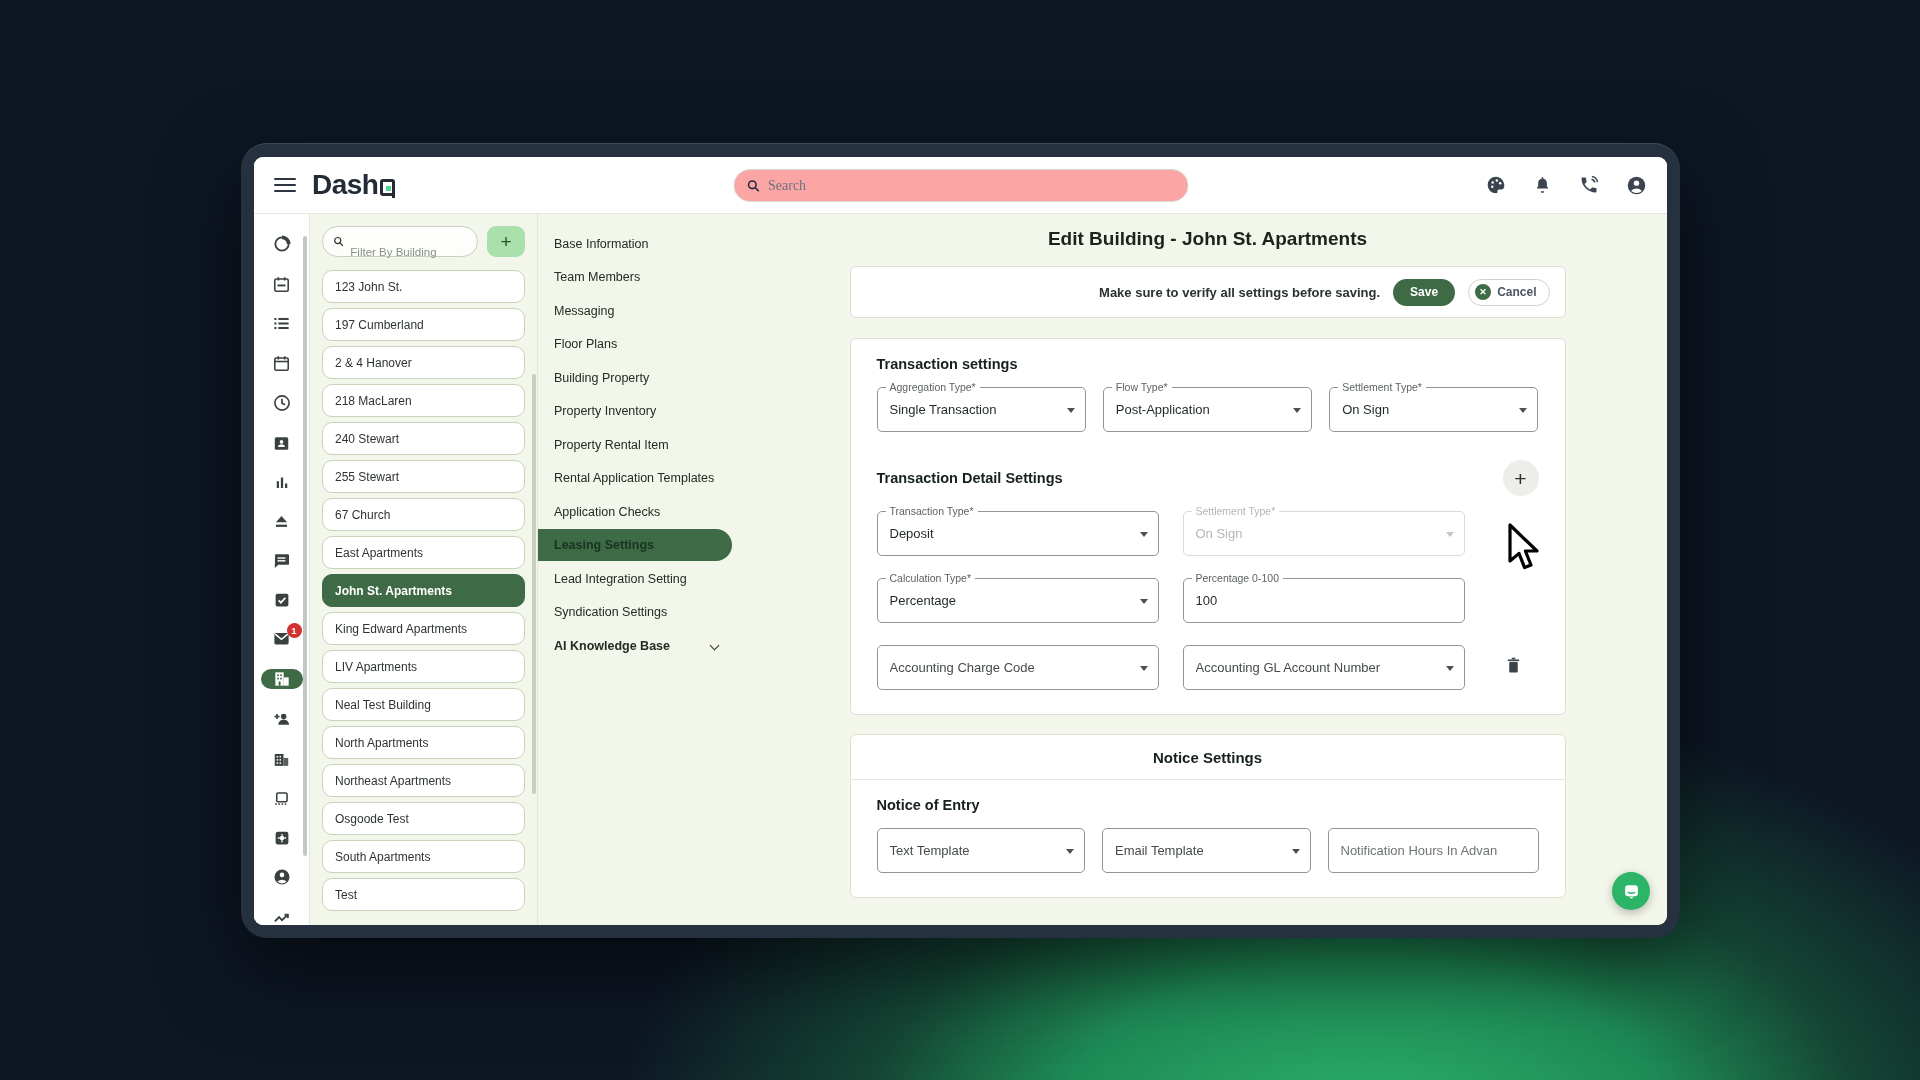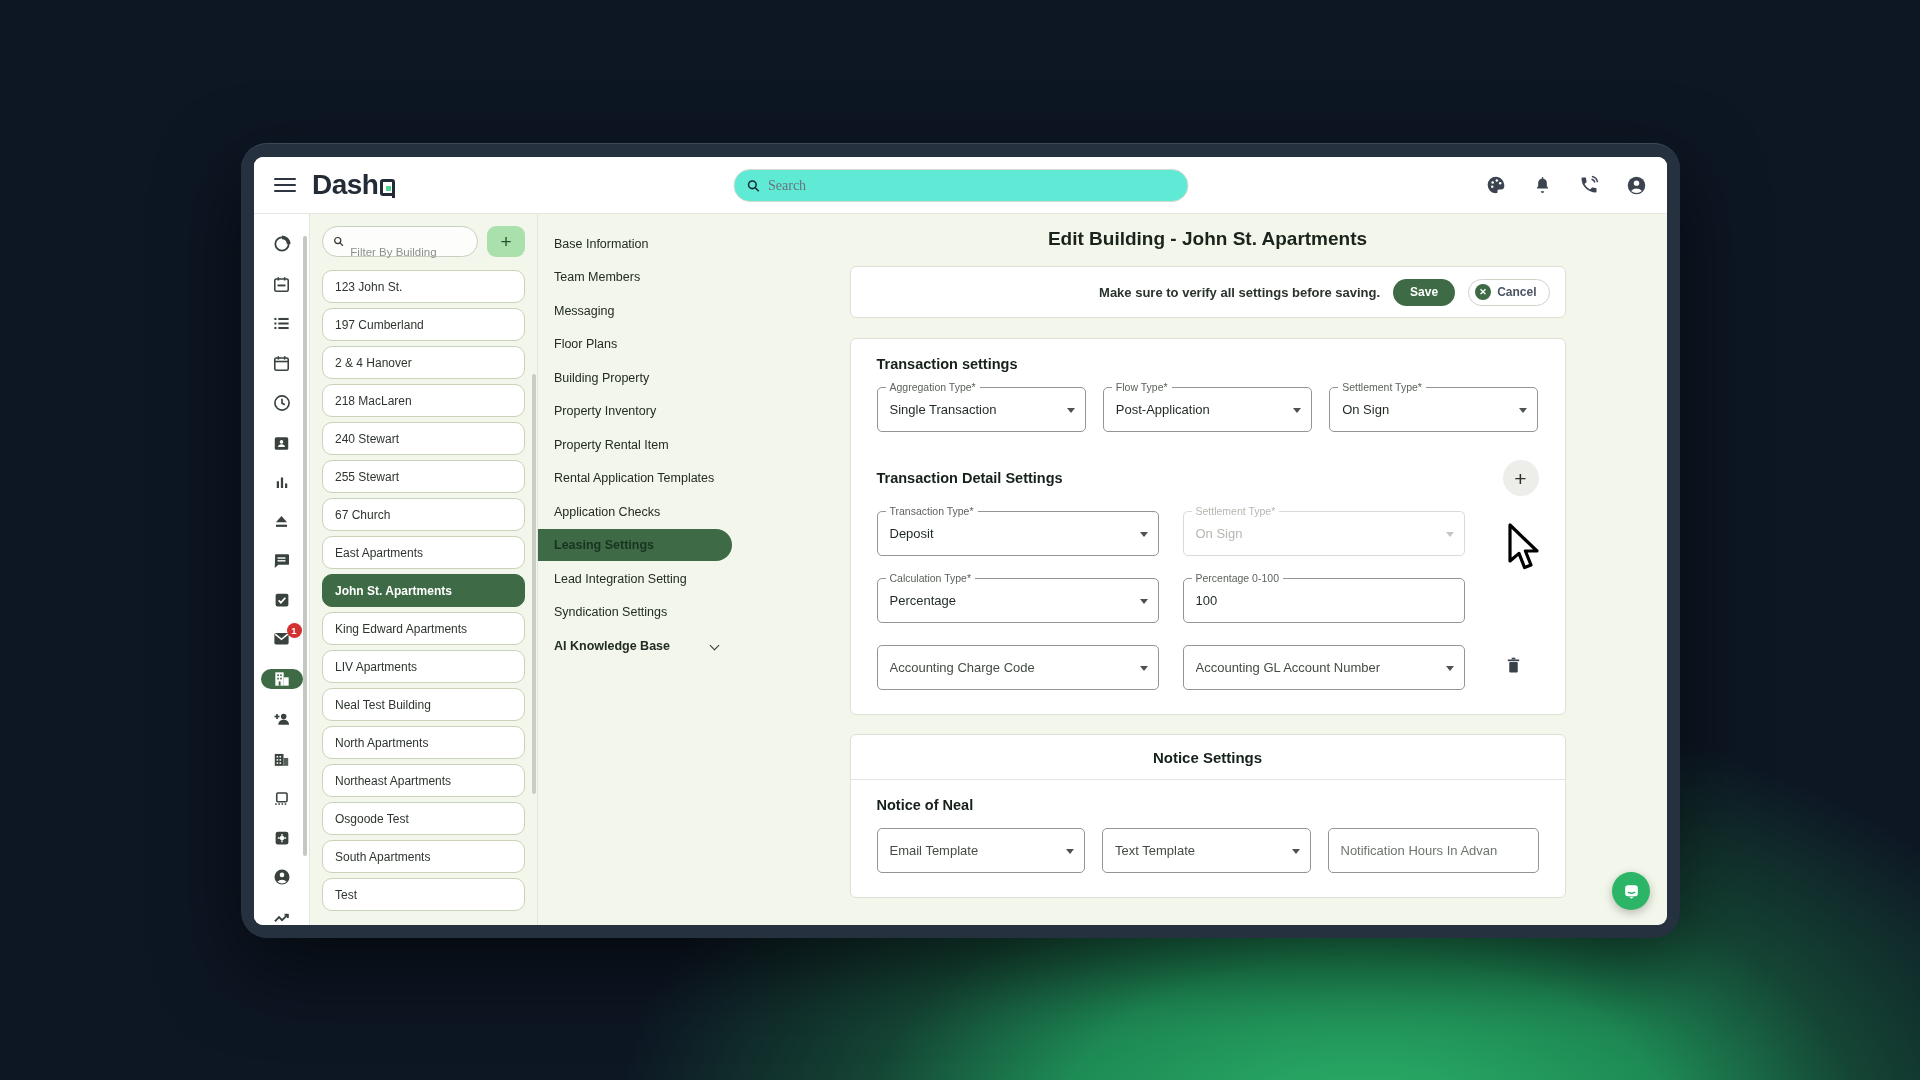--- a/index.html
+++ b/index.html
@@ -31,21 +31,21 @@
   }
   .burger { width:22px; cursor:pointer; }
   .burger span { display:block; height:2.4px; background:#2d3640; border-radius:2px; margin:3.6px 0; }
   .logo { display:flex; align-items:baseline; margin-left:16px; color:#222b36; font-size:28px; font-weight:600; letter-spacing:-.5px; }
   .logo .qmark { position:relative; display:inline-block; width:15px; height:17px; border:3px solid #222b36; border-radius:3px; margin-left:2px; top:2px; }
   .logo .qmark i { position:absolute; left:3px; top:4px; width:5px; height:5px; background:#56d694; }
   .logo .qmark::after { content:""; position:absolute; right:-3px; bottom:-5px; width:3px; height:6px; background:#222b36; }
   .hsearch {
     position:absolute; left:50%; top:12px; transform:translateX(-50%);
     width:455px; height:33px; border:1px solid #d7dad1; border-radius:17px;
-    display:flex; align-items:center; padding:0 12px; gap:8px; background:#5eead4;
+    display:flex; align-items:center; padding:0 12px; gap:8px; background:#fca5a5;
   }
   .hsearch input { border:0; outline:0; flex:1; font-family:"Liberation Serif", serif; font-size:14px; color:#333; background:transparent; }
   .hsearch input::placeholder { color:#6b7280; }
   .hicons { margin-left:auto; display:flex; align-items:center; gap:27px; }
   .hicons svg { display:block; cursor:pointer; }
 
   
   .bodyrow { flex:1; display:flex; min-height:0; }
 
   
@@ -492,28 +492,28 @@
                     <rect x="9.5" y="2" width="5" height="2.4" fill="#3a424a"></rect>
                   </svg>
               </div>
             </div>
           </div>
         </div>
 
         <div class="card" style="margin-top:19px;">
           <div class="sechead">Notice Settings</div>
           <div class="secbody">
-            <div class="h3">Notice of Neal</div>
+            <div class="h3">Notice of Entry</div>
             <div class="frow">
               <div class="mfield placeholder">
+                <span class="fvalue">Text Template</span>
+                <span class="caret"></span>
+              </div>
+              <div class="mfield placeholder">
                 <span class="fvalue">Email Template</span>
-                <span class="caret"></span>
-              </div>
-              <div class="mfield placeholder">
-                <span class="fvalue">Text Template</span>
                 <span class="caret"></span>
               </div>
               <div class="mfield inputonly">
                 <span class="fvalue">Notification Hours In Advance</span>
               </div>
             </div>
 
           </div>
         </div>
       </div>

